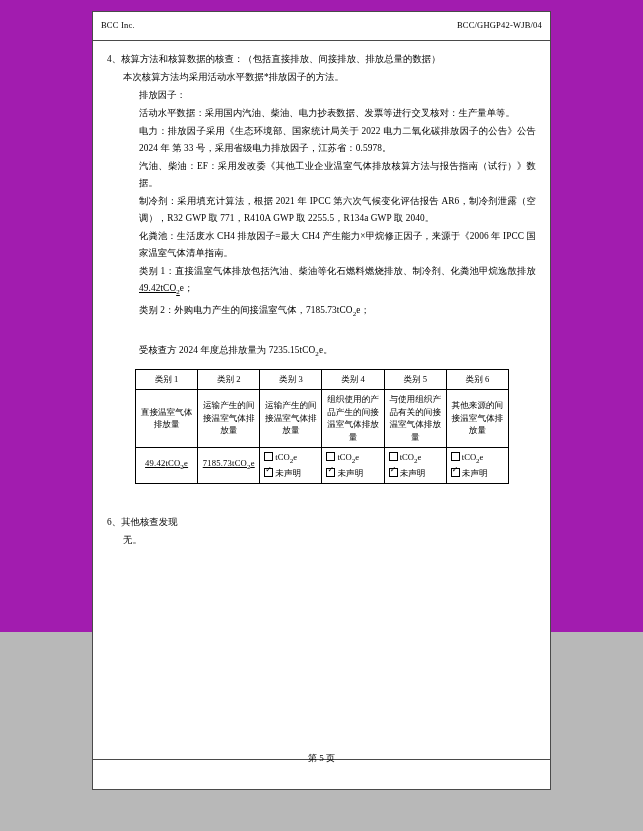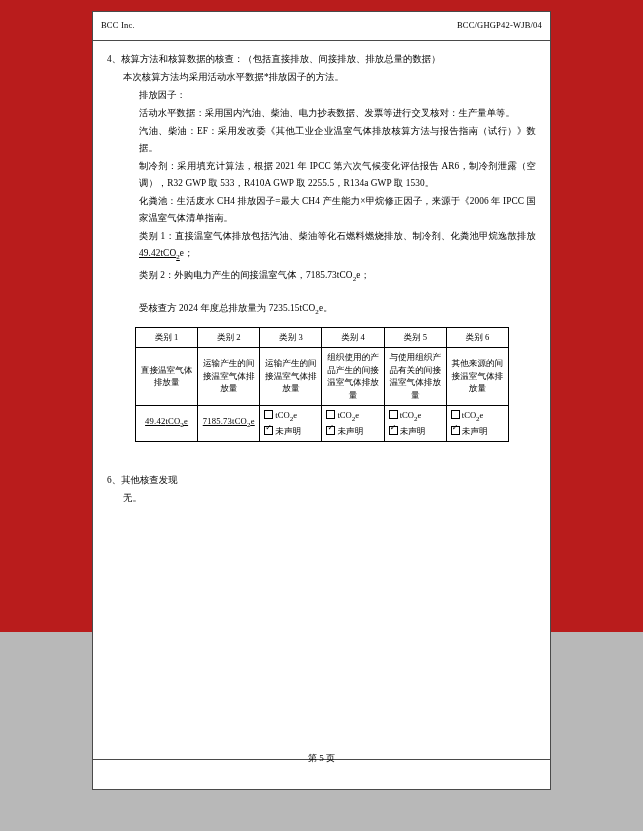--- a/index.html
+++ b/index.html
@@ -12,21 +12,21 @@
     height: 831px;
     font-family: "Liberation Serif", serif;
     overflow: hidden;
   }
   .page {
     position: absolute;
     left: 0px;
     top: 0px;
     width: 643px;
     height: 632px;
-    background: #b91c1c;
+    background: #a21caf;
     box-sizing: border-box;
     padding-left: 20px;
   }
   .sheet {
     position: absolute;
     left: 92px;
     top: 11px;
     width: 459px;
     height: 779px;
     border: 1px solid #4a4a4a;
@@ -74,21 +74,21 @@
     color: #000;
     font-family: "Liberation Serif", serif;
     text-align: justify;
     margin: 0 0 1px 0;
     letter-spacing: 0.1px;
   }
   .ind0 { text-indent: 0; }
   .ind1 { padding-left: 16px; }
   .ind2 { padding-left: 32px; }
   .ind3 { padding-left: 32px; text-indent: 0; }
-  .gap-top2 { margin-top: 12px; }
+  .gap-top2 { margin-top: 19px; }
   sub {
     font-size: 7px;
     vertical-align: sub;
   }
   .uline { text-decoration: underline; }
 
   table.emis {
     border-collapse: collapse;
     margin: 6px 0 0 28px;
     table-layout: fixed;
@@ -173,24 +173,25 @@
     <div class="body-area">
 
       <div class="p ind0">4、核算方法和核算数据的核查：（包括直接排放、间接排放、排放总量的数据）</div>
 
       <div class="p ind1">本次核算方法均采用活动水平数据*排放因子的方法。</div>
 
       <div class="p ind2">排放因子：</div>
 
       <div class="p ind2">活动水平数据：采用国内汽油、柴油、电力抄表数据、发票等进行交叉核对：生产量单等。</div>
 
+      <div class="p ind3">电力：排放因子采用《生态环境部、国家统计局关于 2022 电力二氧化碳排放因子的公告》公告 2024 年 第 33 号，采用省级电力排放因子，江苏省：0.5978。</div>
 
       <div class="p ind3">汽油、柴油：EF：采用发改委《其他工业企业温室气体排放核算方法与报告指南（试行）》数据。</div>
 
-      <div class="p ind3">制冷剂：采用填充计算法，根据 2021 年 IPCC 第六次气候变化评估报告 AR6，制冷剂泄露（空调），R32 GWP 取 533，R410A GWP 取 2255.5，R134a GWP 取 1530。</div>
+      <div class="p ind3">制冷剂：采用填充计算法，根据 2021 年 IPCC 第六次气候变化评估报告 AR6，制冷剂泄露（空调），R32 GWP 取 771，R410A GWP 取 2255.5，R134a GWP 取 2040。</div>
 
       <div class="p ind3">化粪池：生活废水 CH4 排放因子=最大 CH4 产生能力×甲烷修正因子，来源于《2006 年 IPCC 国家温室气体清单指南。</div>
 
       <div class="p ind3">
         <span>类别 1：直接温室气体排放包括汽油、柴油等化石燃料燃烧排放、制冷剂、化粪池甲烷逸散排放</span><span class="uline">49.42tCO</span><sub class="uline">2</sub><span>e；</span>
       </div>
 
       <div class="p ind3">
         <span>类别 2：外购电力产生的间接温室气体，</span><span>7185.73tCO</span><sub>2</sub><span>e；</span>
       </div>

